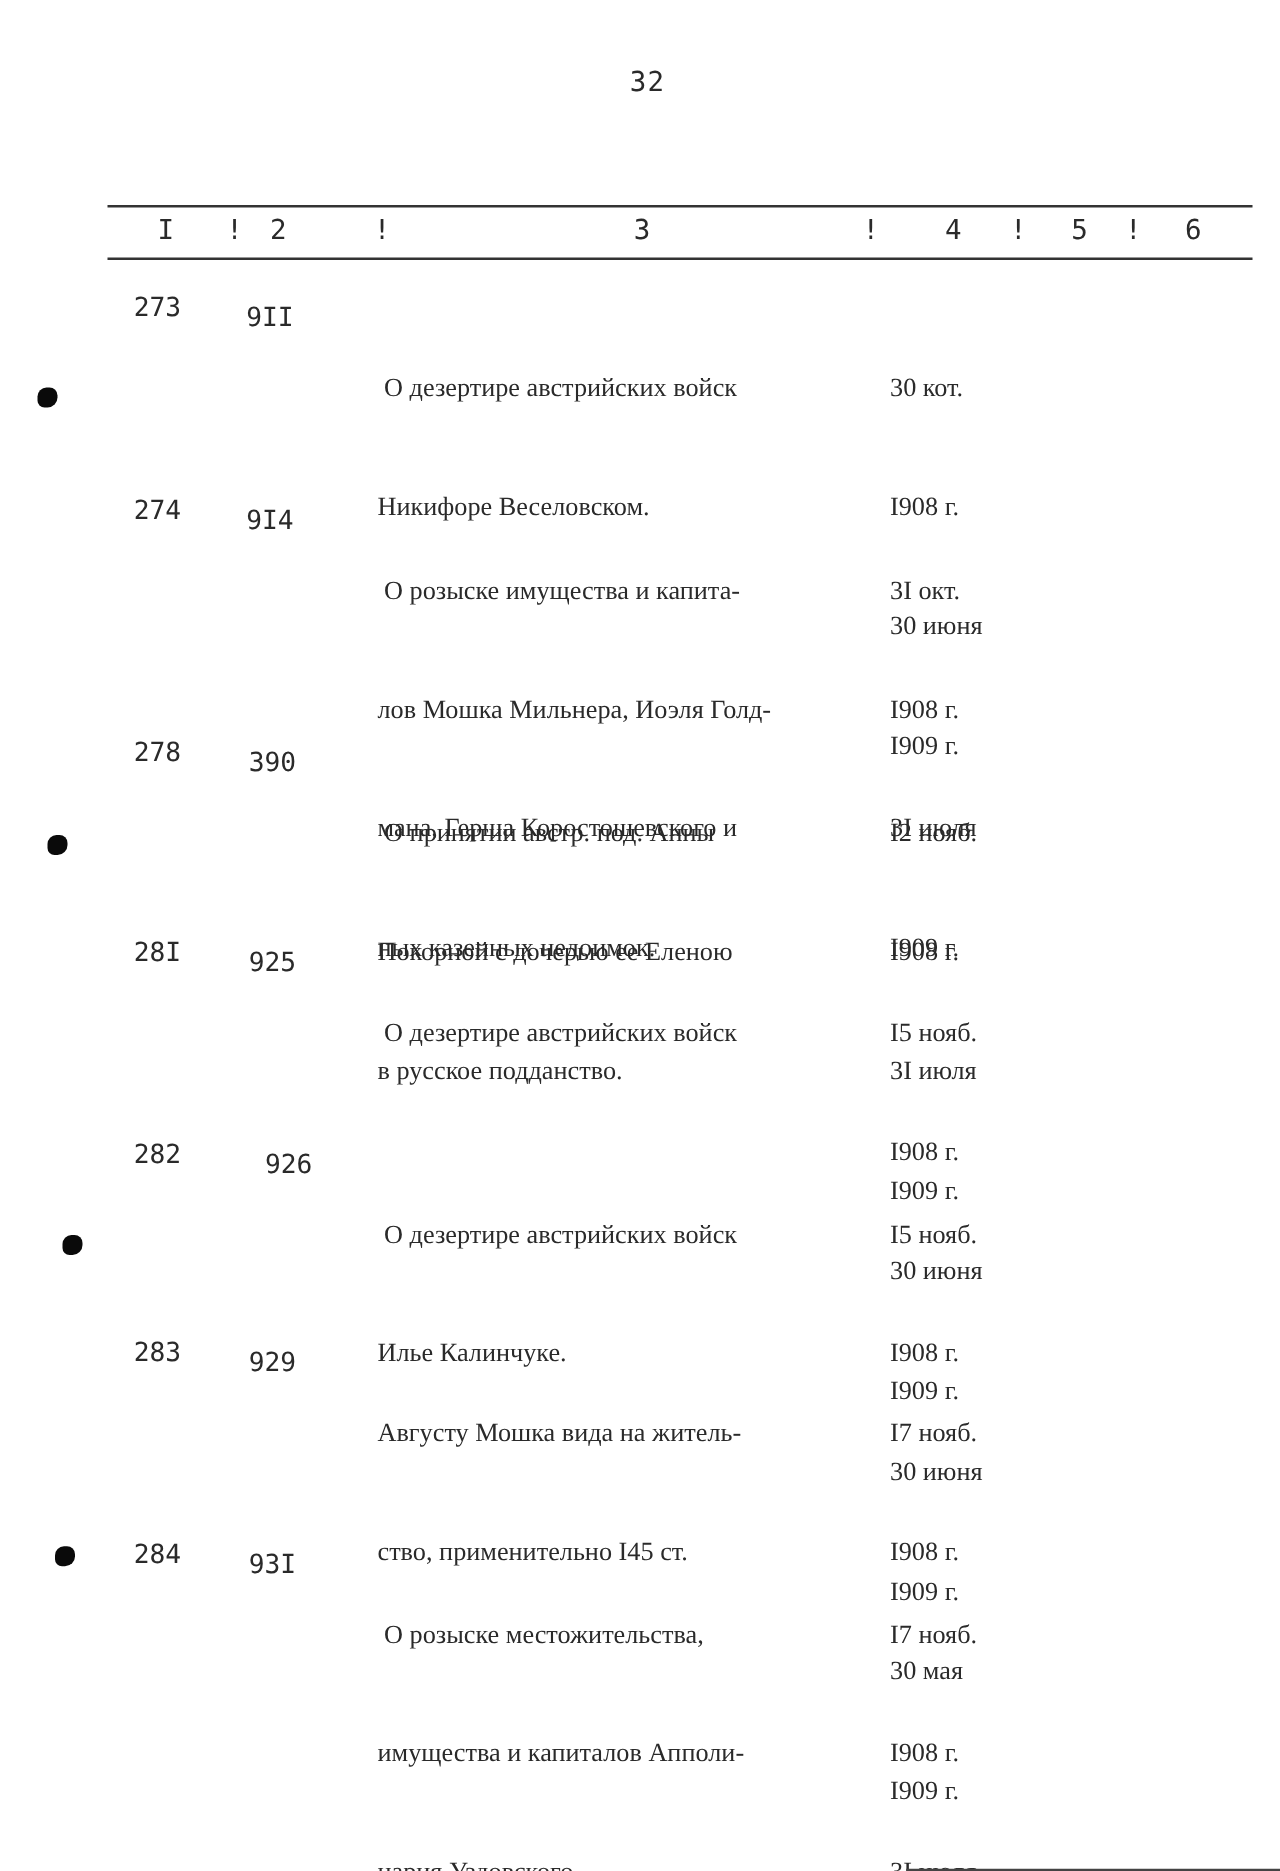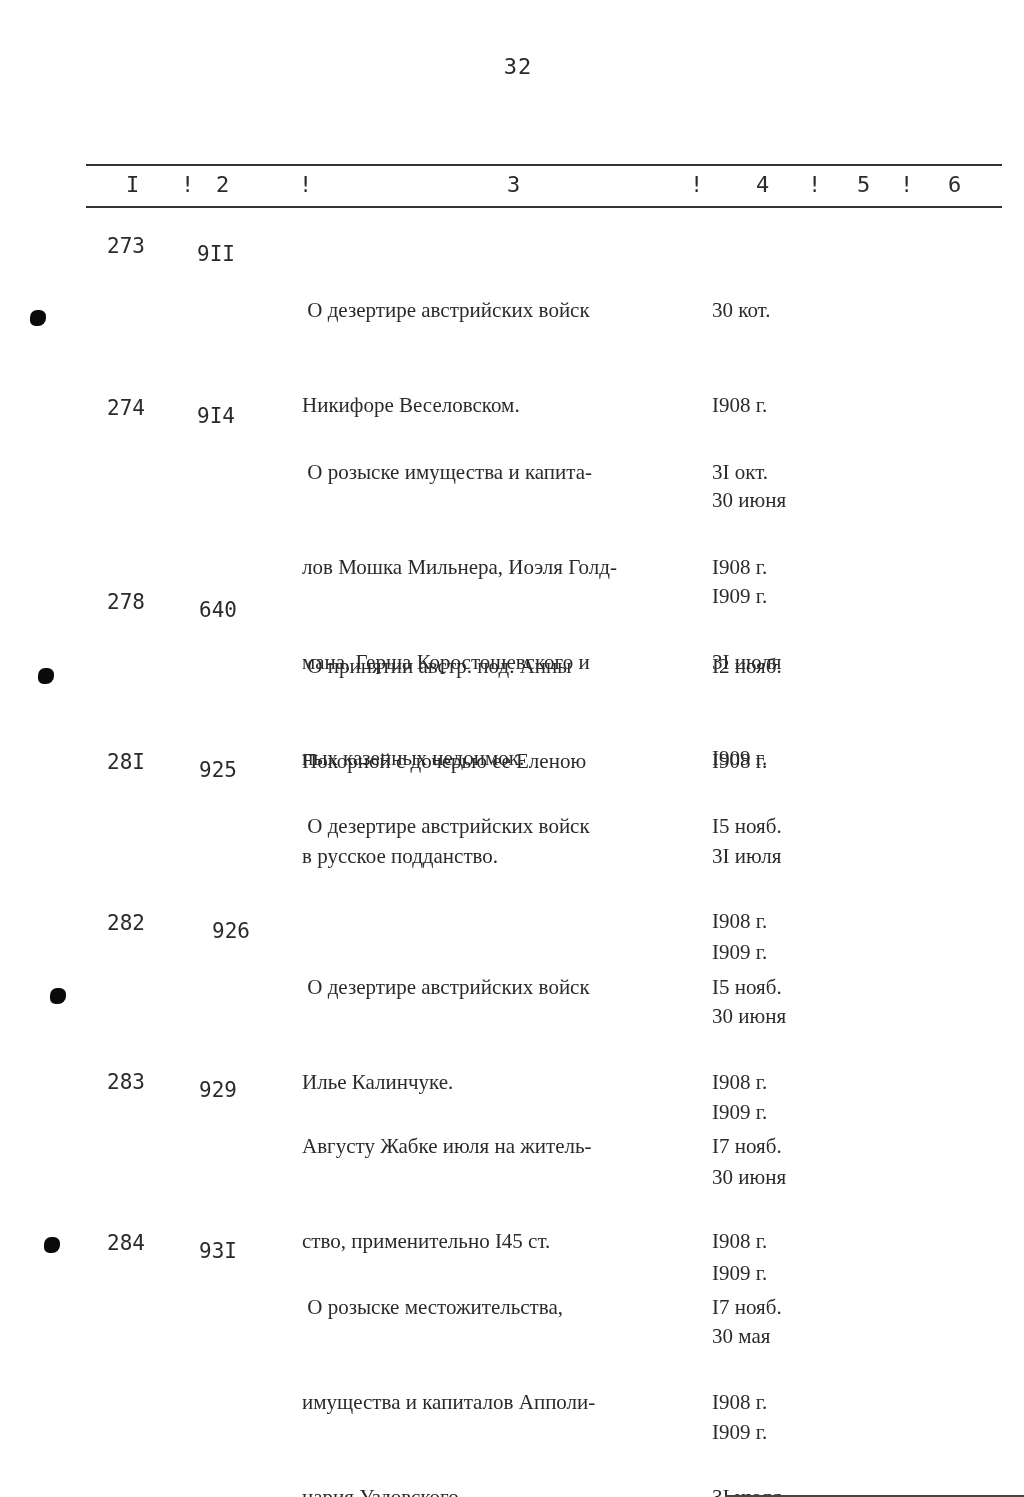--- a/index.html
+++ b/index.html
@@ -140,21 +140,21 @@
   <div class="col4">
     <span class="line">3I окт.</span>
     <span class="line">I908 г.</span>
     <span class="line">3I июля</span>
     <span class="line">I909 г.</span>
   </div>
 </div>
 
 <div class="row" style="top:587px">
   <span class="col1">278</span>
-  <span class="col2" style="left:199px">640</span>
+  <span class="col2" style="left:199px">390</span>
   <div class="col3">
     <span class="line"> О принятии австр. под. Анны</span>
     <span class="line">Покорной с дочерью ее Еленою</span>
     <span class="line">в русское подданство.</span>
   </div>
   <div class="col4">
     <span class="line">I2 нояб.</span>
     <span class="line">I908 г.</span>
     <span class="line">3I июля</span>
     <span class="line">I909 г.</span>
@@ -187,21 +187,21 @@
     <span class="line">I908 г.</span>
     <span class="line">30 июня</span>
     <span class="line">I909 г.</span>
   </div>
 </div>
 
 <div class="row" style="top:1067px">
   <span class="col1">283</span>
   <span class="col2" style="left:199px">929</span>
   <div class="col3">
-    <span class="line">Августу Жабке июля на житель-</span>
+    <span class="line">Августу Мошка вида на житель-</span>
     <span class="line">ство, применительно I45 ст.</span>
   </div>
   <div class="col4">
     <span class="line">I7 нояб.</span>
     <span class="line">I908 г.</span>
     <span class="line">30 мая</span>
     <span class="line">I909 г.</span>
   </div>
 </div>
 

